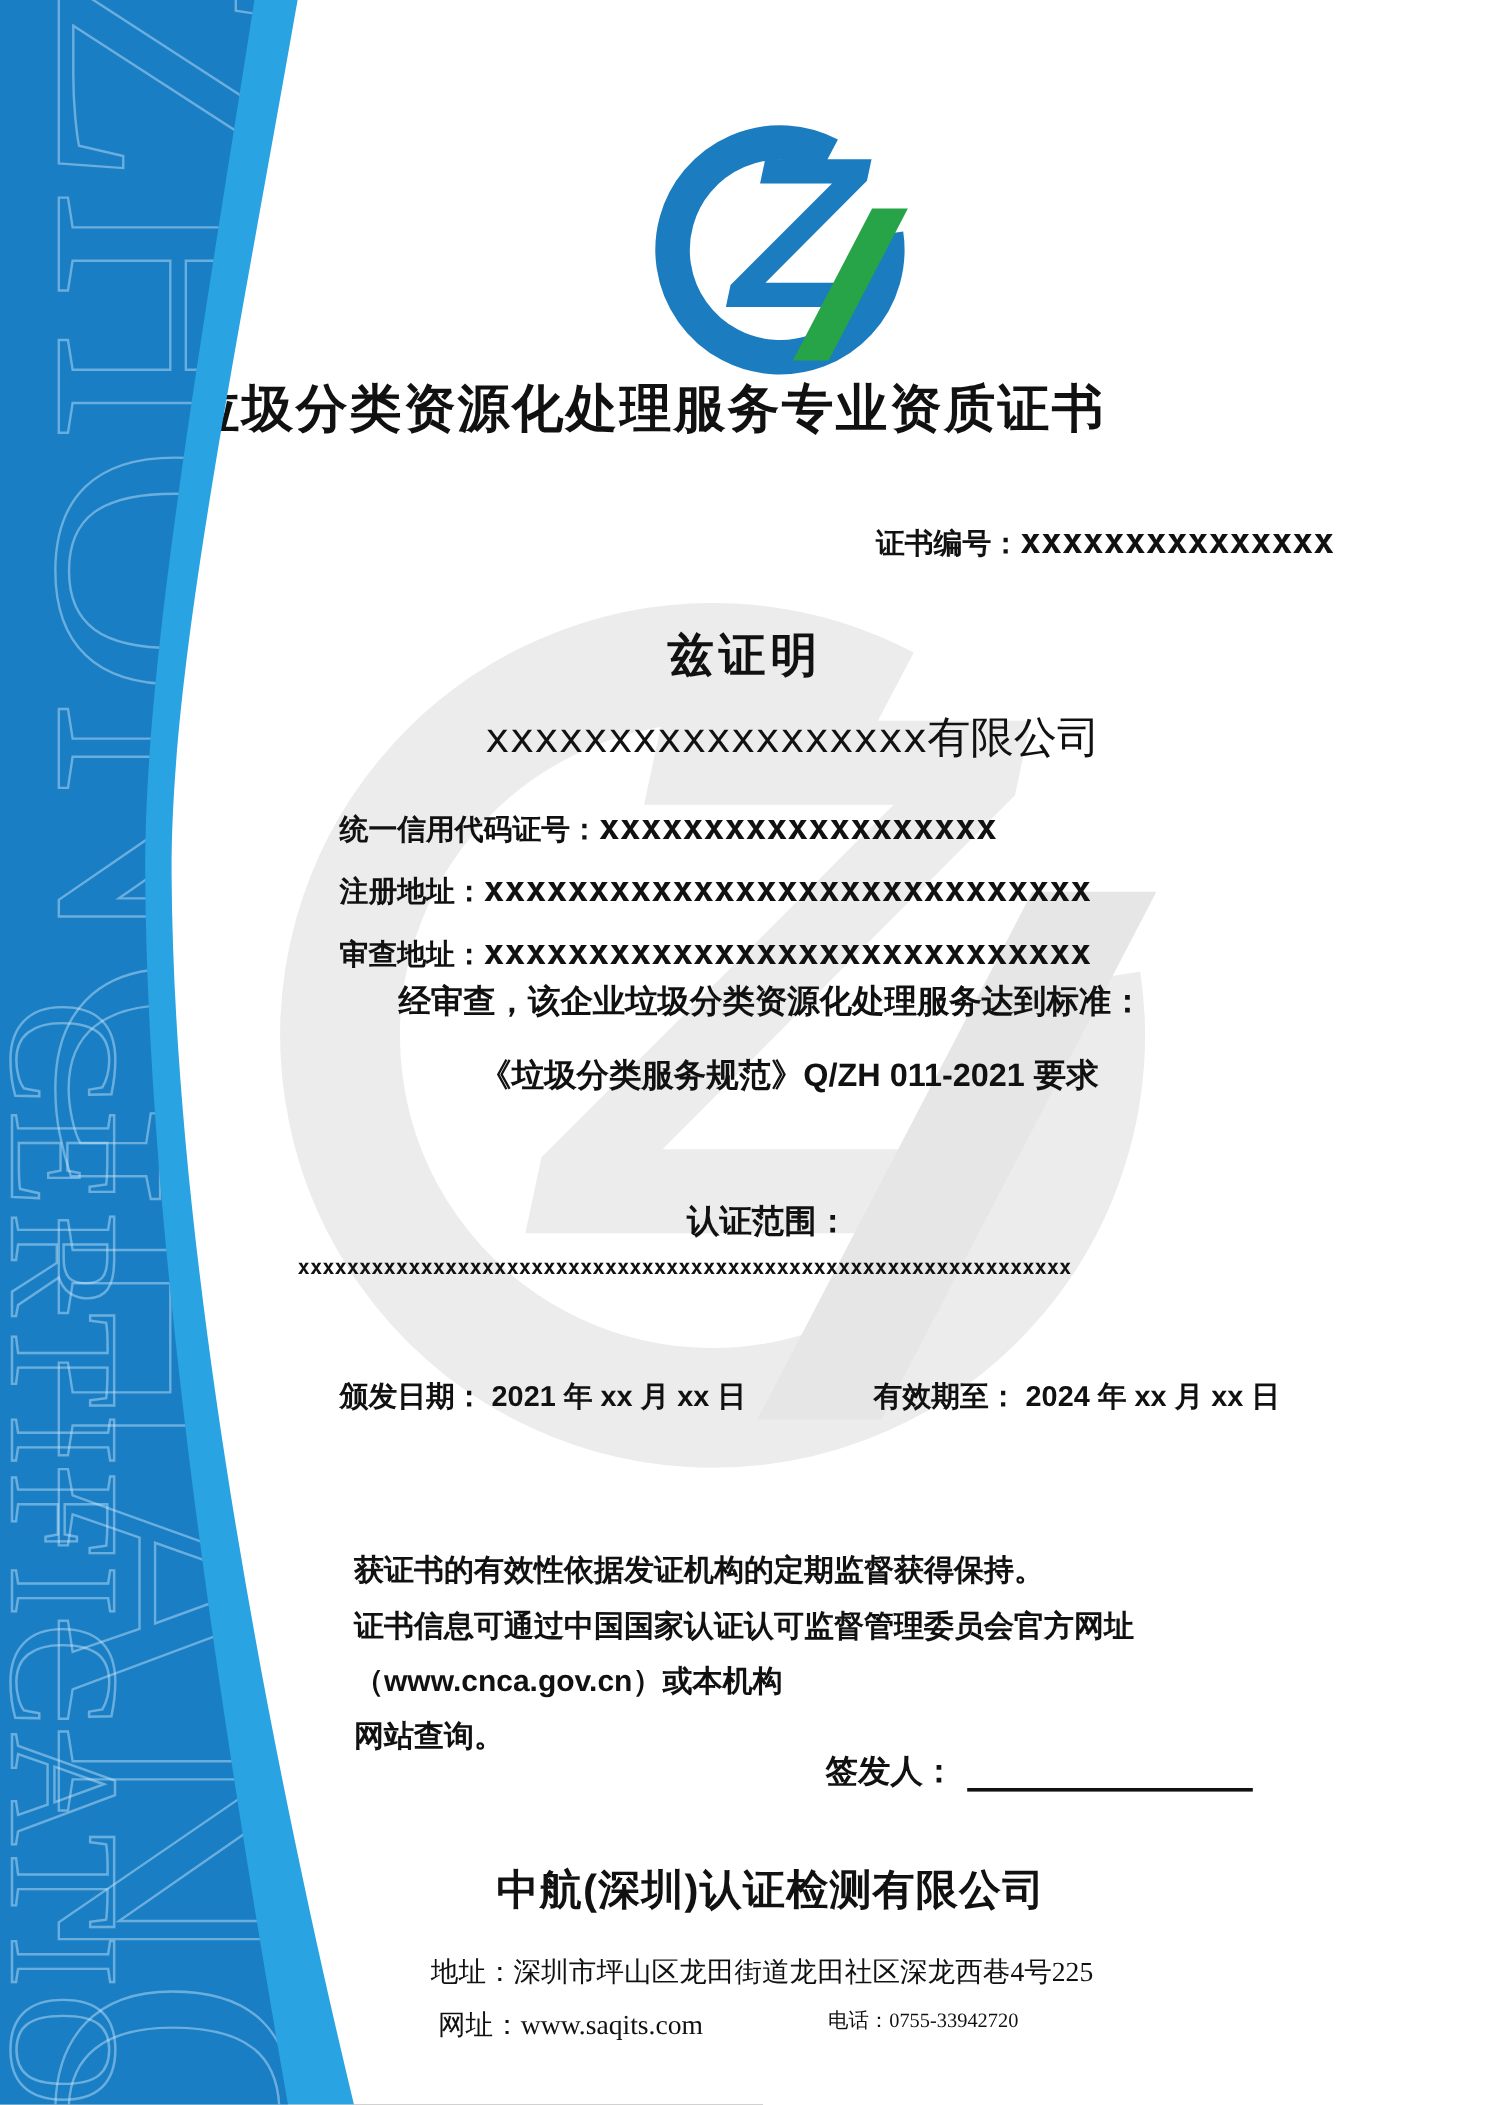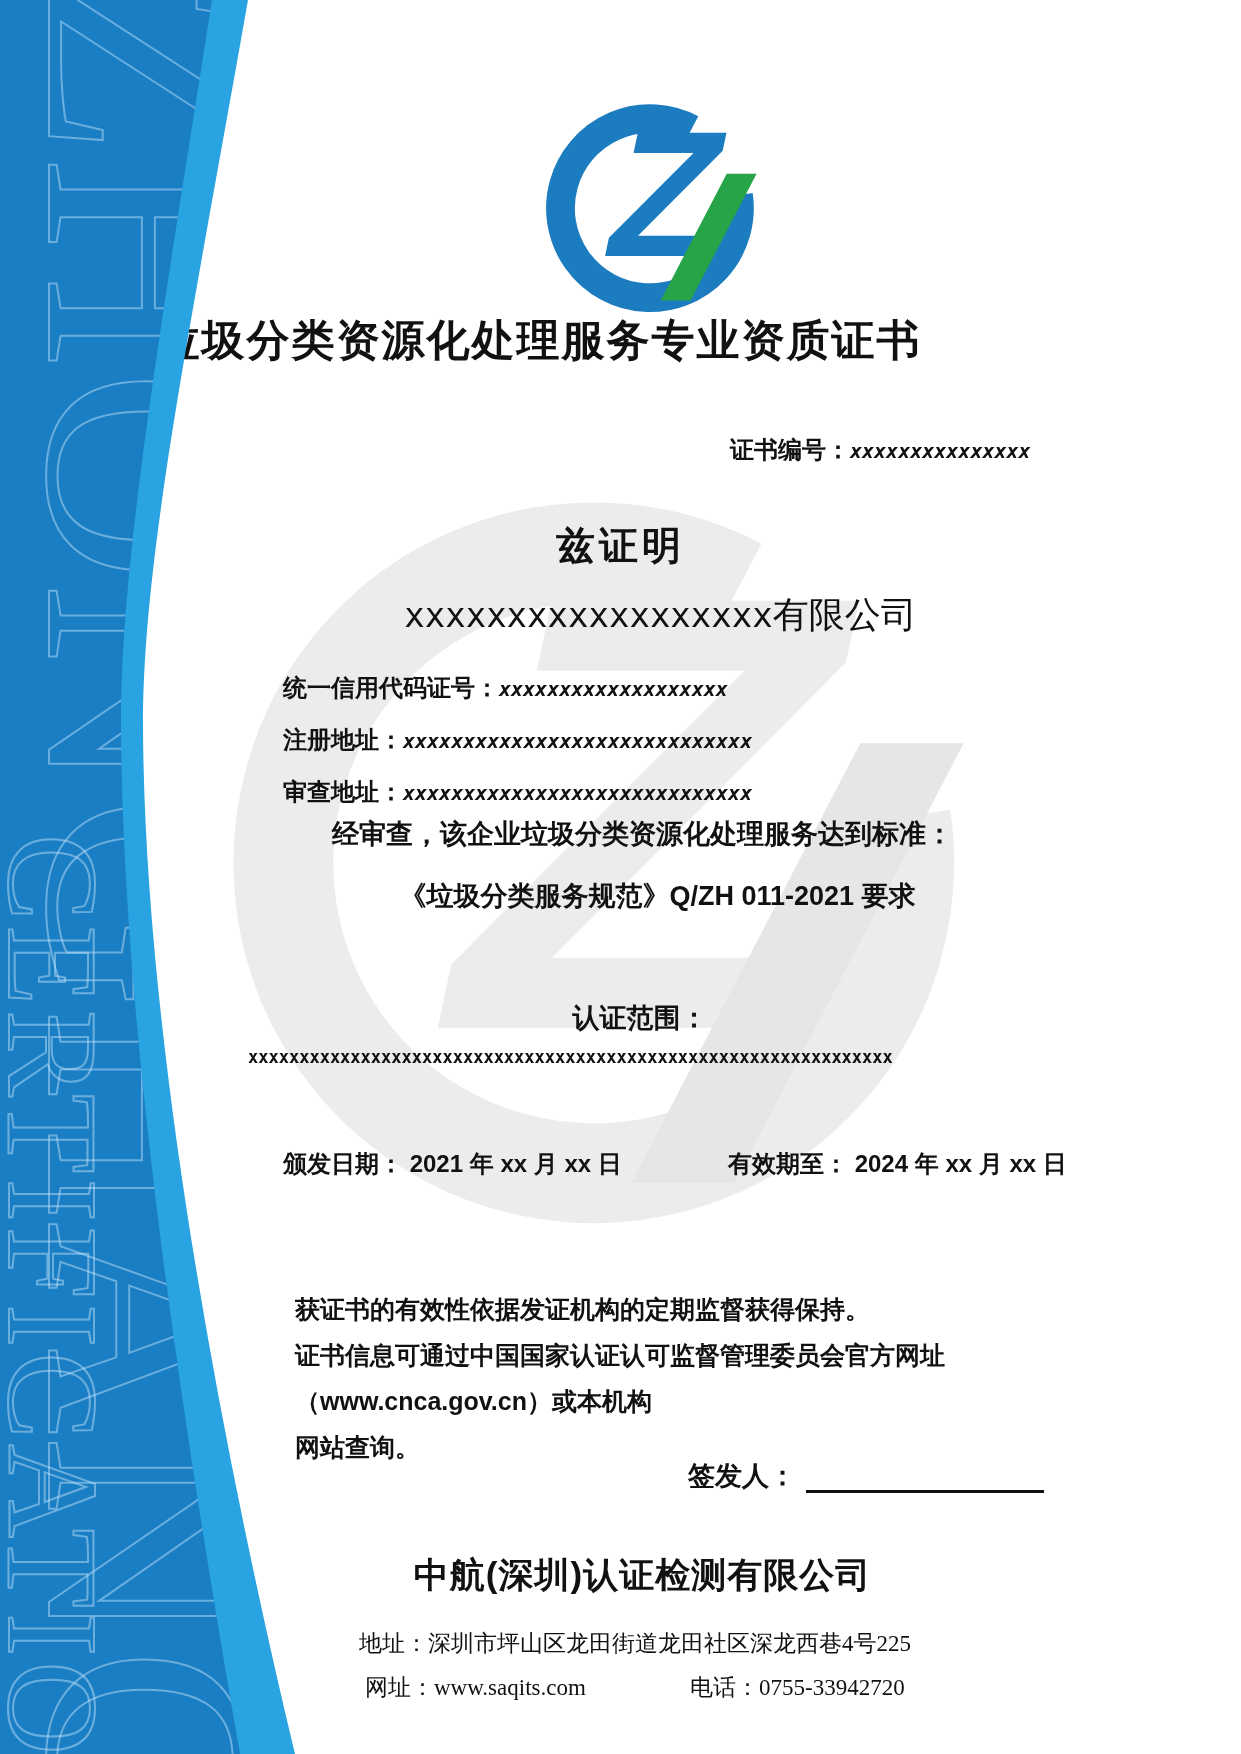--- a/index.html
+++ b/index.html
@@ -34,23 +34,23 @@
   .scope-value{left:248px;top:1047px;font-size:17px;font-weight:600;}
   .date-issue{left:283px;top:1148px;font-size:24px;font-weight:600;}
   .date-valid{left:728px;top:1148px;font-size:24px;font-weight:600;}
   .notes{left:295px;top:1286px;width:760px;font-size:25px;font-weight:700;line-height:46px;}
   .signer{left:688px;top:1458px;font-size:27px;font-weight:600;}
   .sign-line{display:inline-block;width:238px;border-bottom:3px solid #111;transform:translateY(8px);margin-left:10px;}
   .foot-company{left:0;top:1552px;width:1285px;text-align:center;font-size:35px;font-weight:600;letter-spacing:1px;}
   .serif{font-family:"Liberation Serif",serif;}
   .foot-addr{left:0;top:1628px;width:1270px;text-align:center;font-size:23px;}
   .foot-web{left:365px;top:1672px;font-size:23px;}
-  .foot-phone{left:690px;top:1672px;font-size:23px;}
+  .foot-phone{left:690px;top:1672px;font-size:17px;}
   .x-mono{font-family:"DejaVu Sans Mono",monospace;}
-  .x22{font-size:20px;font-weight:600;font-style:italic;} .x34{font-size:34px;font-weight:400;}
+  .x22{font-size:29px;font-weight:600;} .x34{font-size:34px;font-weight:400;}
 </style>
 </head>
 <body>
 
 <svg width="0" height="0" style="position:absolute">
   <defs>
     <symbol id="cz-logo" viewBox="0 0 230 230">
       <path d="M 191,108 A 84,84 0 1 1 147,46" fill="none" stroke="var(--c1)" stroke-width="27"></path>
       <text transform="translate(112,165) skewX(-12)" x="0" y="0" text-anchor="middle" font-family="Liberation Sans, sans-serif" font-size="168" font-weight="bold" fill="var(--c1)">Z</text>
       <polygon points="118,207 180,88 208,88 146,207" fill="var(--c2)"></polygon>

